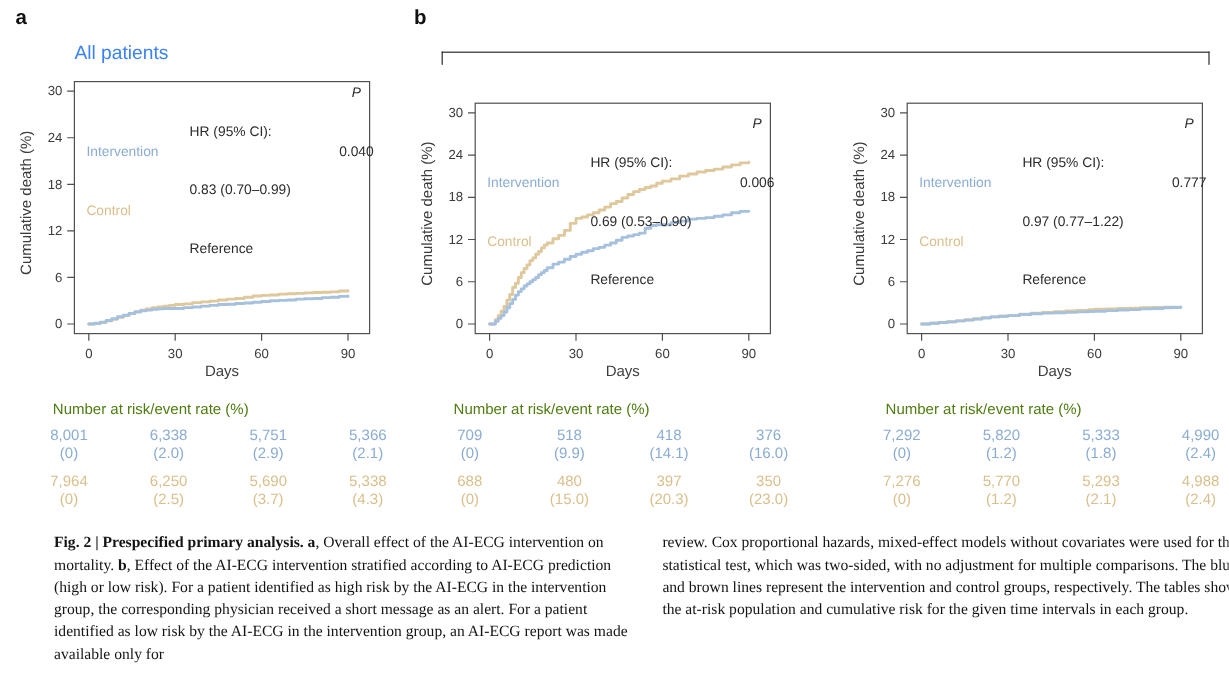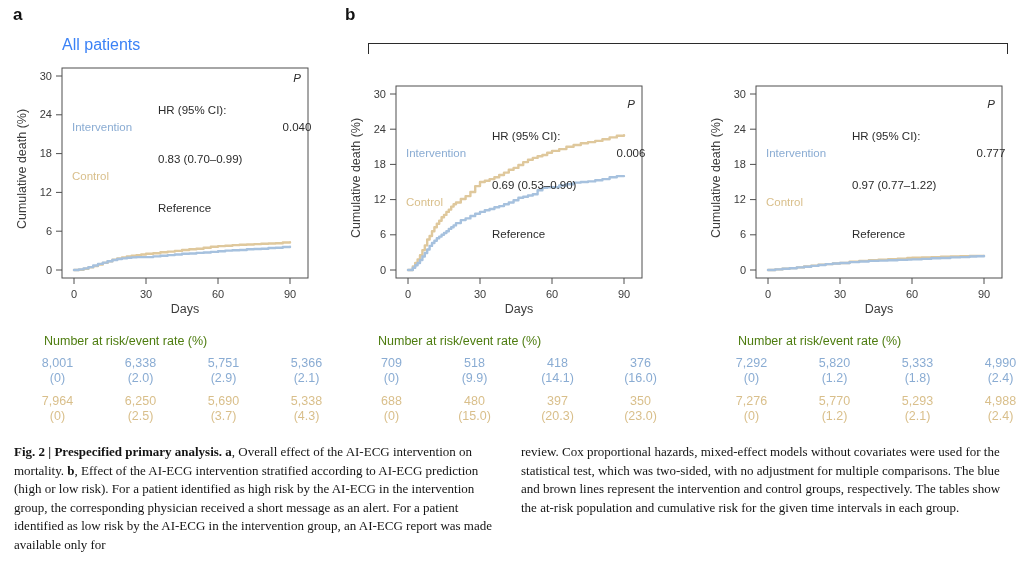--- a/index.html
+++ b/index.html
@@ -26,21 +26,21 @@
   .lg-row{display:flex;white-space:nowrap;}
   .lg-name{width:86px;} .lg-hr{width:114px;margin-top:32px;} .lg-p{width:50px;text-align:center;}
   .it{font-style:italic;}
   .c-int{color:var(--cint,#8aacd3);} .c-ctl{color:var(--cctl,#d9bf8b);}
   .risk{position:absolute;top:298px;left:0;width:300px;}
   .risk-header{margin-left:30px;font-size:12.5px;color:#4d7c0f;}
   .risk-row{display:flex;margin-left:24px;width:288px;margin-top:8px;gap:44px;}
   .risk-row + .risk-row{}
   .risk-cell{width:72px;text-align:center;font-size:12.5px;line-height:15px;}
   .caption{position:absolute;top:443px;font-family:"Liberation Serif",serif;
-        font-size:13px;line-height:1.43;color:#141414;}
+        font-size:13px;line-height:1.43;color:#141414;margin-left:31px;}
   #cap-left{left:14px;width:485px;}
   #cap-right{left:521px;width:492px;}
   .b{font-weight:700;}
 </style>
 </head>
 <body>
 
 <div class="fig">
 
   <div class="plabel" id="plabel-a">a</div>

